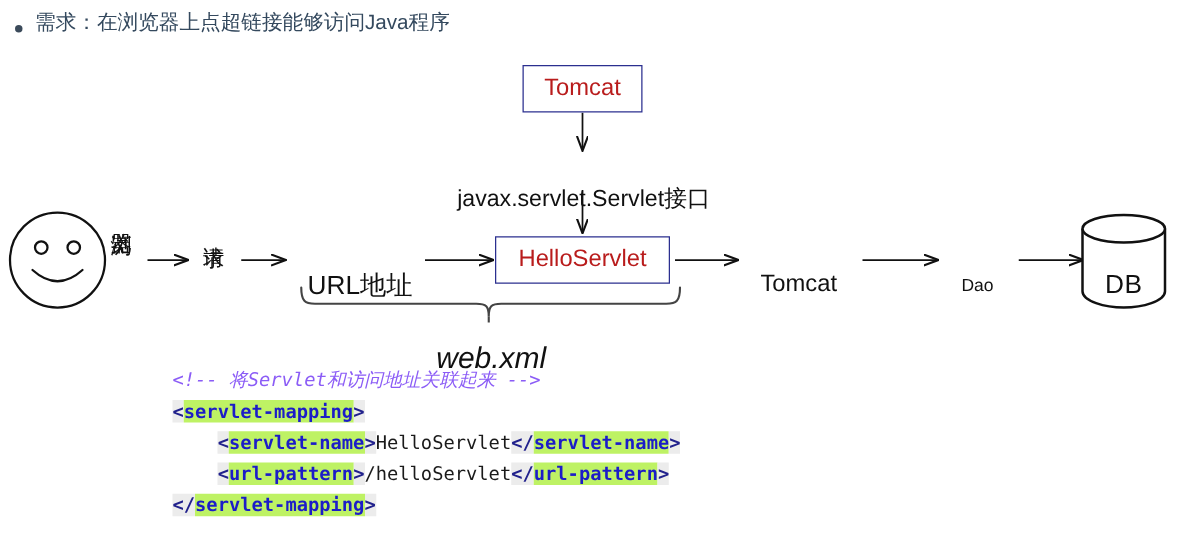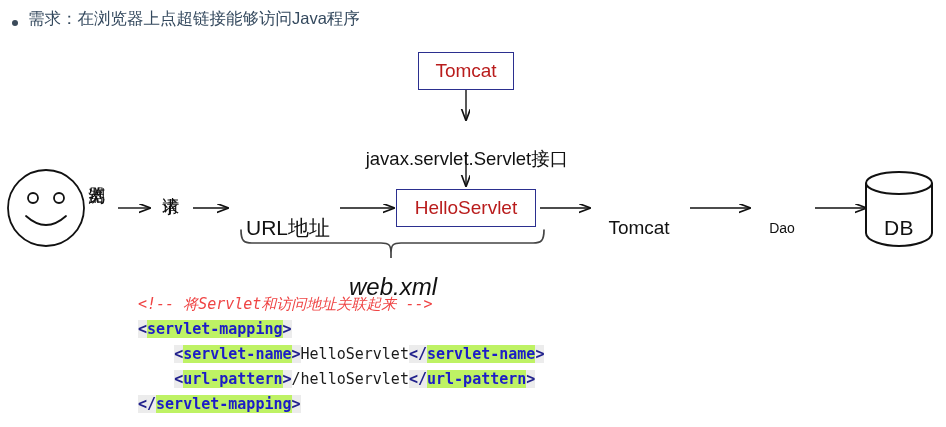--- a/index.html
+++ b/index.html
@@ -156,21 +156,21 @@
     position: absolute;
     left: 138px;
     top: 292px;
     font-family: "DejaVu Sans Mono", monospace;
     font-size: 15px;
     line-height: 25px;
     white-space: pre;
   }
   .code-line { height: 25px; }
   .tok-comment {
-    color: #ef4444;
+    color: #8b5cf6;
     font-style: italic;
   }
   .tok-tag {
     color: #1c1cc8;
     font-weight: bold;
     background: #bef264;
   }
   .tok-bracket {
     color: #21218c;
     font-weight: bold;

